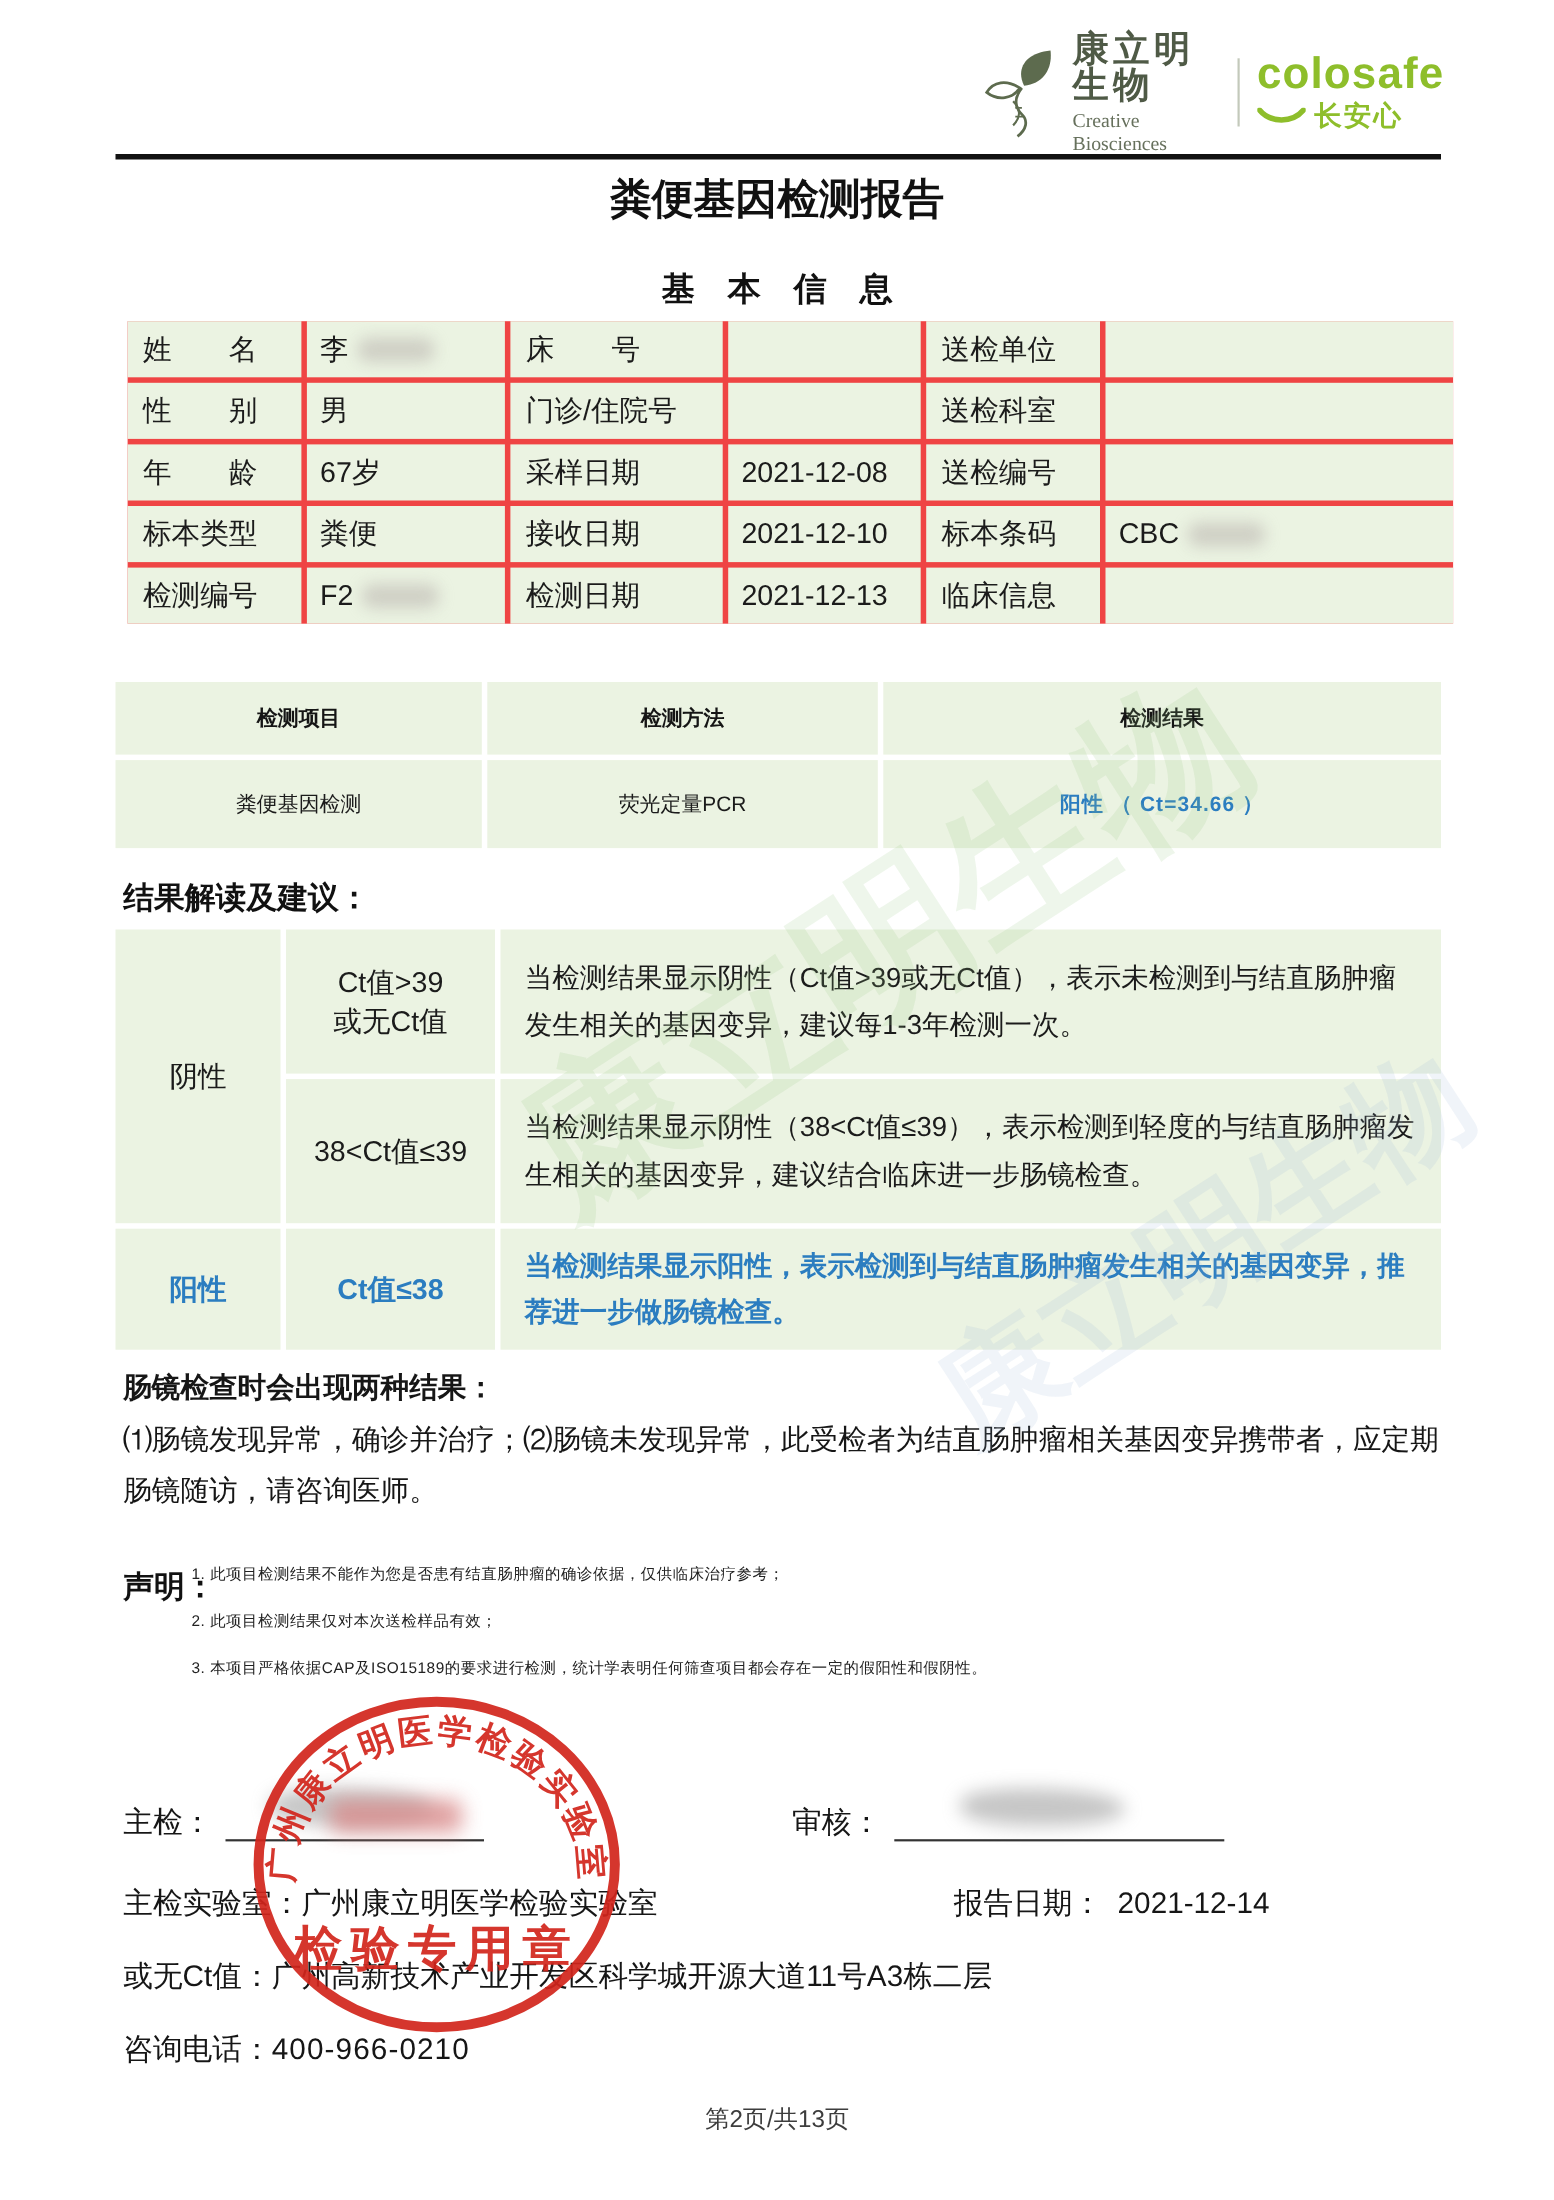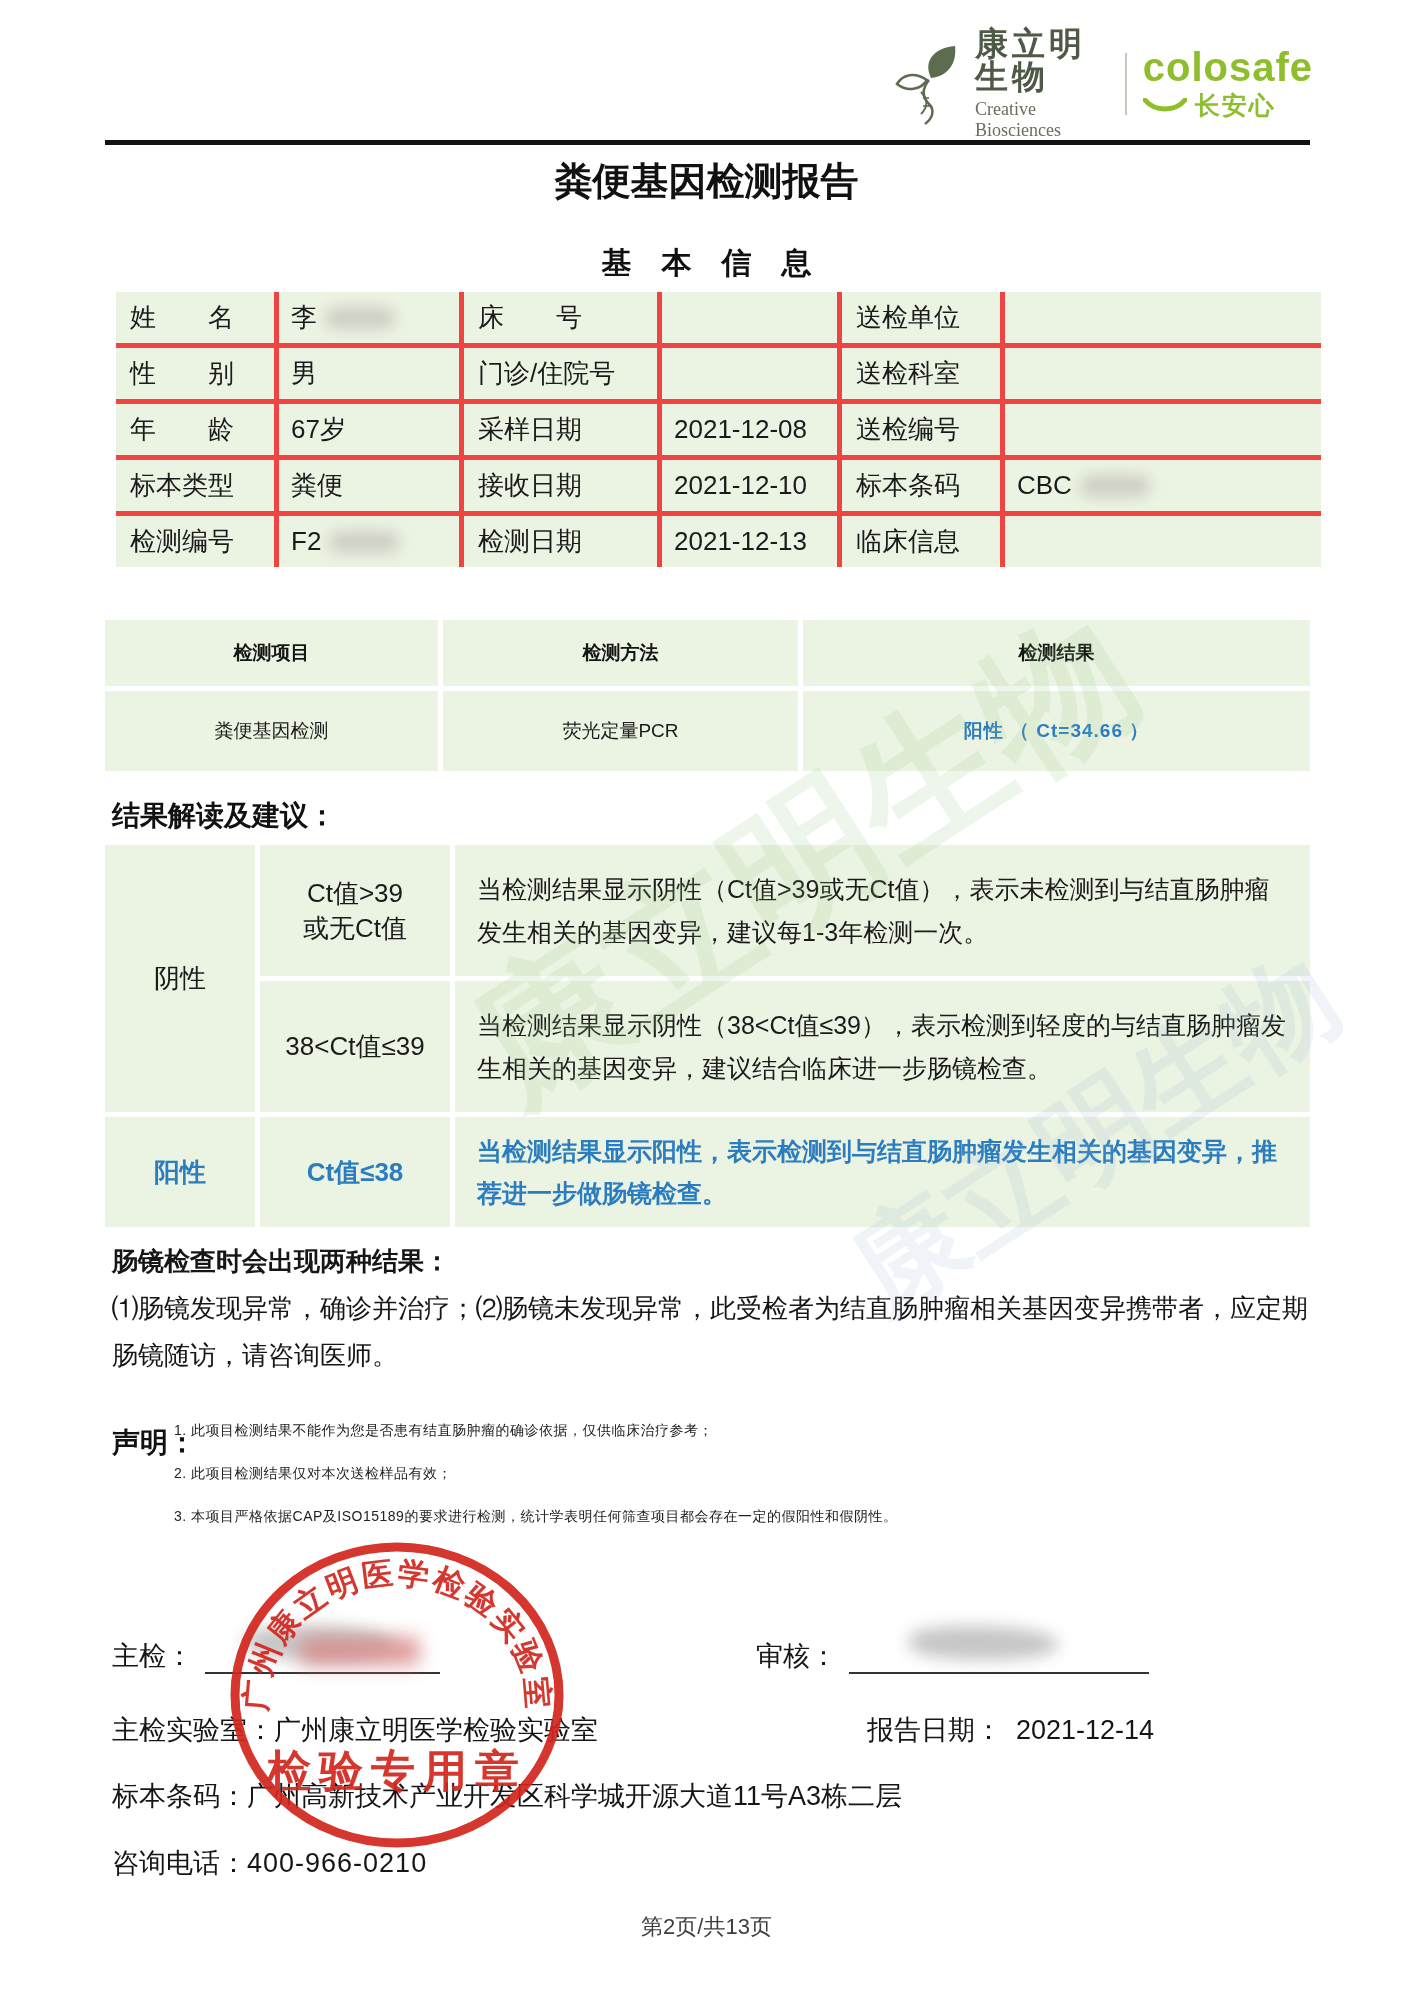--- a/index.html
+++ b/index.html
@@ -54,21 +54,21 @@
   .decl-label{position:absolute;left:0;top:2px;font-size:28px;font-weight:700;color:#111;}
   .decl-items{margin-left:62px;}
   .decl-item{font-size:14px;color:#222;margin-bottom:25px;letter-spacing:0.5px;}
   
   .stamp{position:absolute;left:222px;top:1538px;width:350px;height:315px;opacity:.92;pointer-events:none;z-index:6;}
   .sig-row{position:absolute;left:112px;top:1638px;width:1200px;font-size:27px;color:#161616;z-index:3;}
   .sig-label{display:inline-block;}
   .sig-line{display:inline-block;border-bottom:2px solid #333;height:30px;vertical-align:bottom;position:relative;}
   .line-inspector{width:235px;margin-left:12px;}
   .line-reviewer{width:300px;margin-left:12px;}
-  .reviewer-block{position:absolute;left:644px;top:0;}
+  .reviewer-block{position:absolute;left:608px;top:0;}
   .sig-blur-gray{position:absolute;left:60px;top:-16px;width:150px;height:34px;background:#8d8d8d;border-radius:40% 60% 50% 50%;filter:blur(8px);opacity:.5;}
   .sig-blur-pink{position:absolute;left:95px;top:-6px;width:120px;height:30px;background:#d98a8a;border-radius:8px;filter:blur(9px);opacity:.8;}
   .lab-row{position:absolute;left:112px;top:1712px;width:1200px;font-size:27px;color:#161616;z-index:3;}
   .report-date{position:absolute;left:755px;top:0;}
   .address-row{position:absolute;left:112px;top:1778px;font-size:27px;color:#161616;}
   .phone-row{position:absolute;left:112px;top:1845px;font-size:27px;color:#161616;}
   .page-footer{position:absolute;left:0;top:1912px;width:100%;text-align:center;font-size:22px;color:#3d3d3d;}
   
   .watermark{position:absolute;pointer-events:none;font-size:150px;font-weight:700;color:rgba(150,200,130,0.16);white-space:nowrap;z-index:2;}
   .wm1{left:430px;top:760px;transform:rotate(-33deg);}
@@ -233,21 +233,21 @@
   </div>
 
   <div class="lab-row">
     <span>主检实验室：</span><span>广州康立明医学检验实验室</span>
     <span class="report-date">
       <span>报告日期：</span><span style="margin-left:14px;">2021-12-14</span>
     </span>
   </div>
 
   <div class="address-row">
-    <span>标本条码：</span><span>广州高新技术产业开发区科学城开源大道11号A3栋二层</span>
+    <span>或无Ct值：</span><span>广州高新技术产业开发区科学城开源大道11号A3栋二层</span>
   </div>
 
   <div class="phone-row">
     <span>咨询电话：</span><span style="letter-spacing:1px;">400-966-0210</span>
   </div>
 
   <div class="page-footer">第2页/共13页</div>
 
 </div>
 

